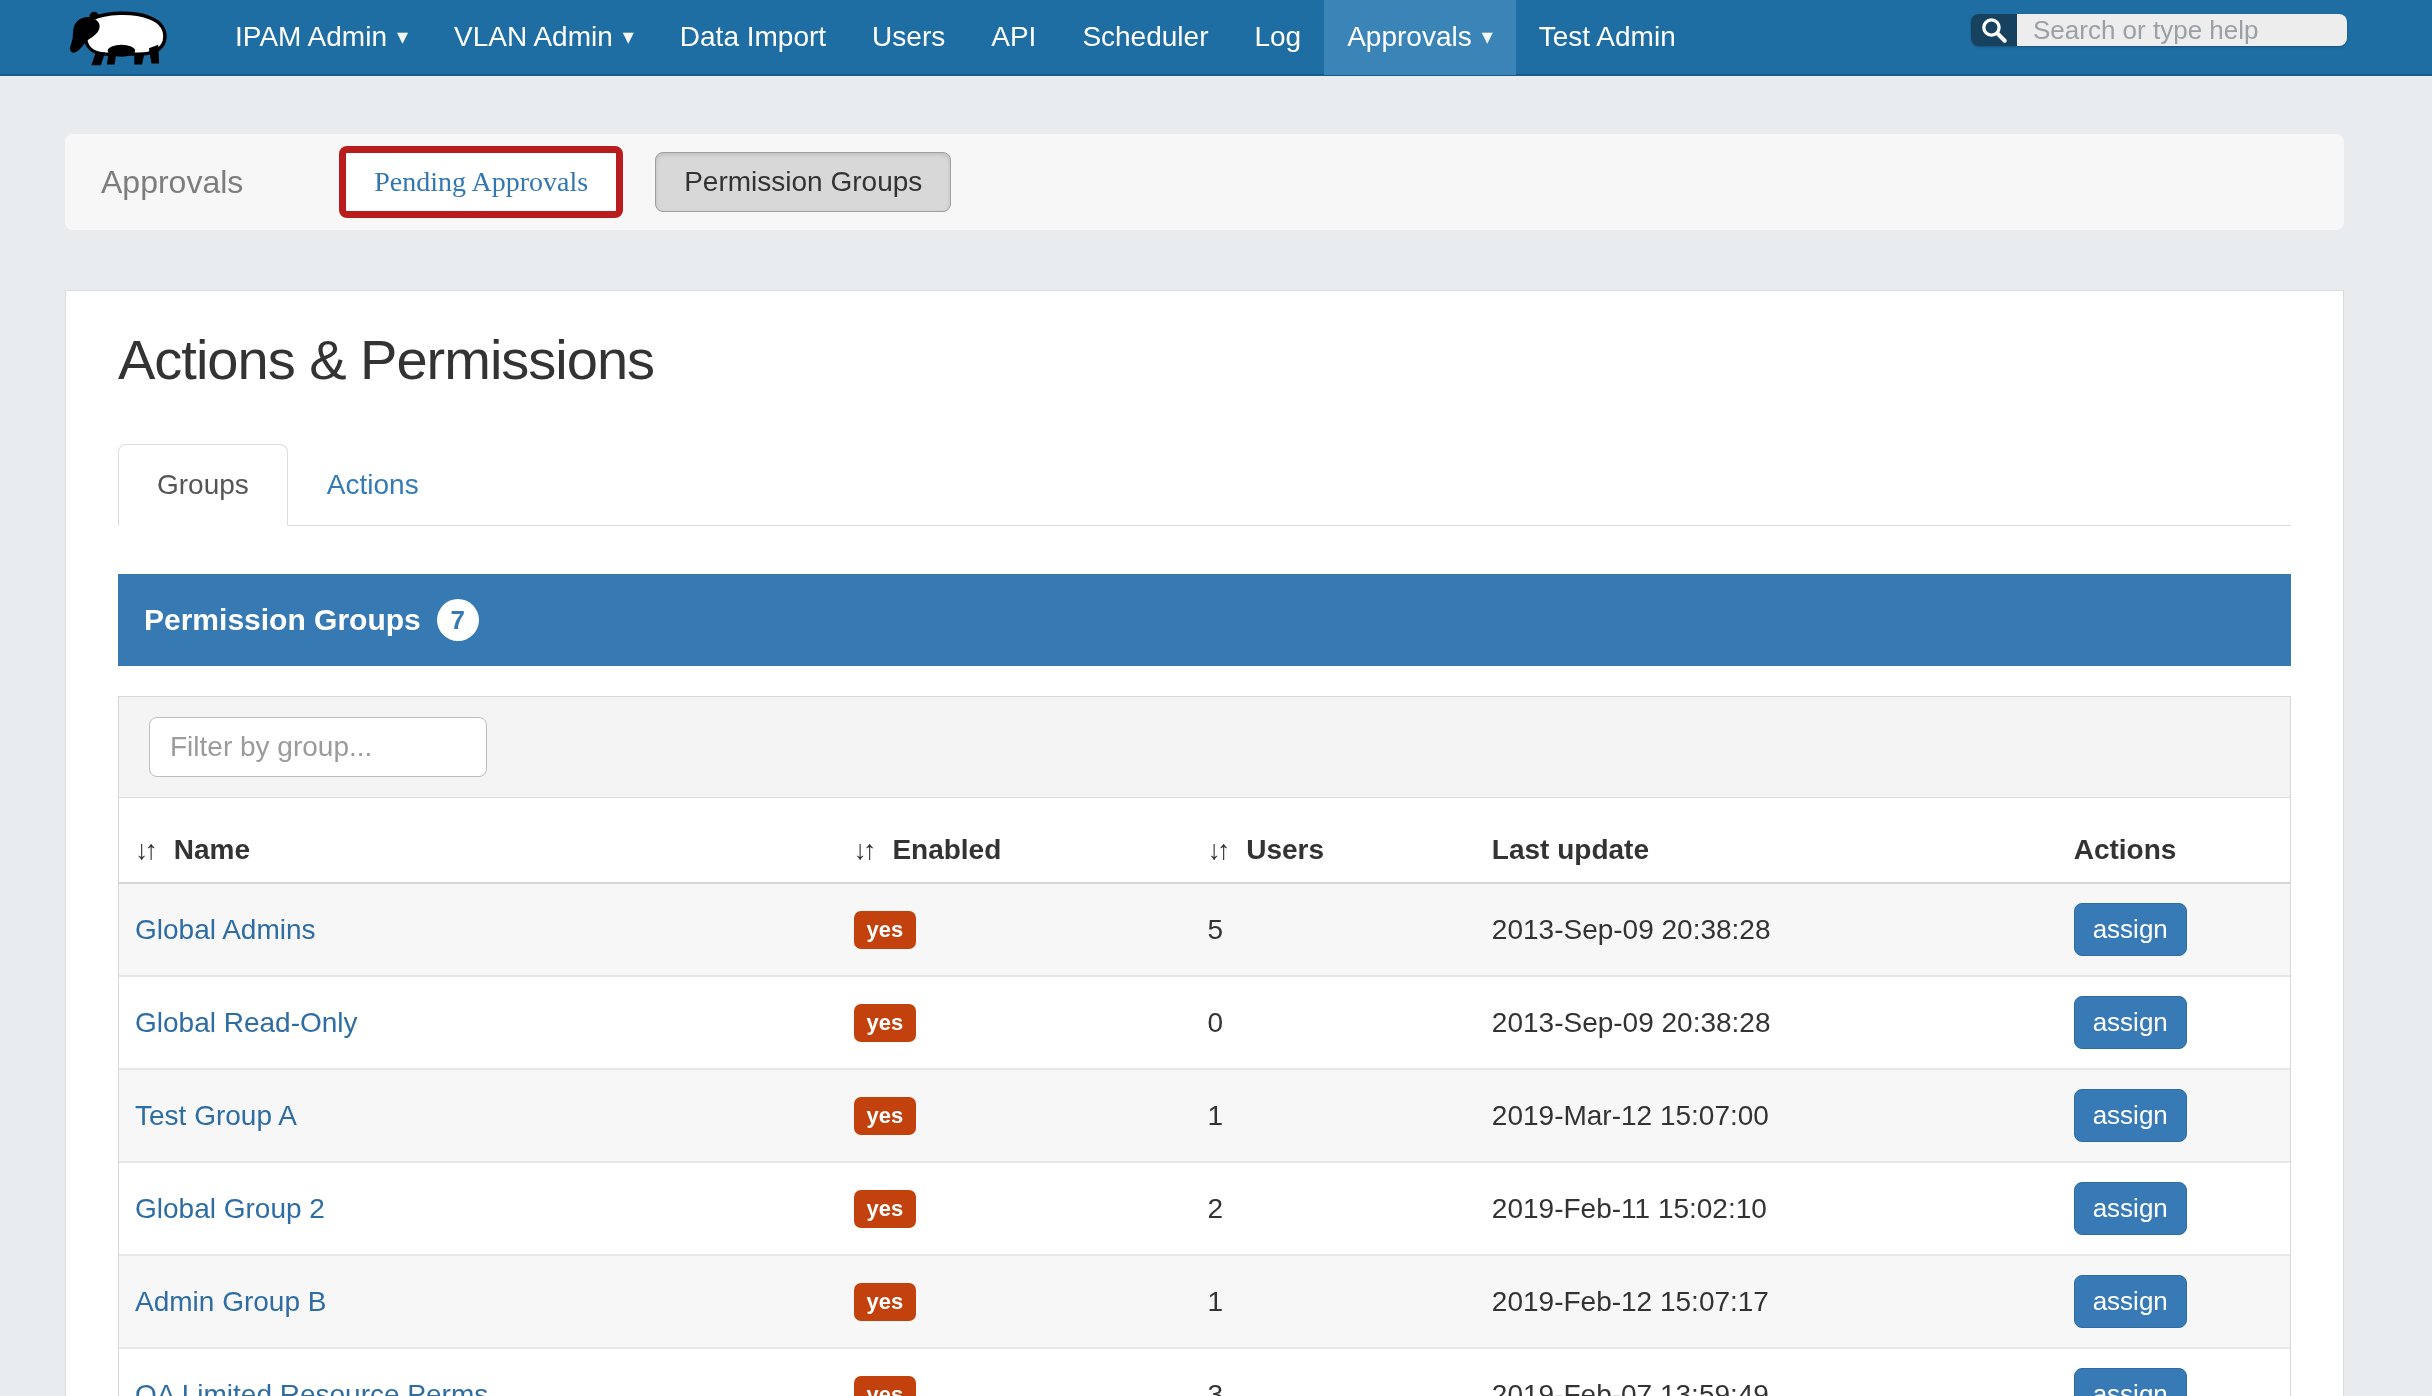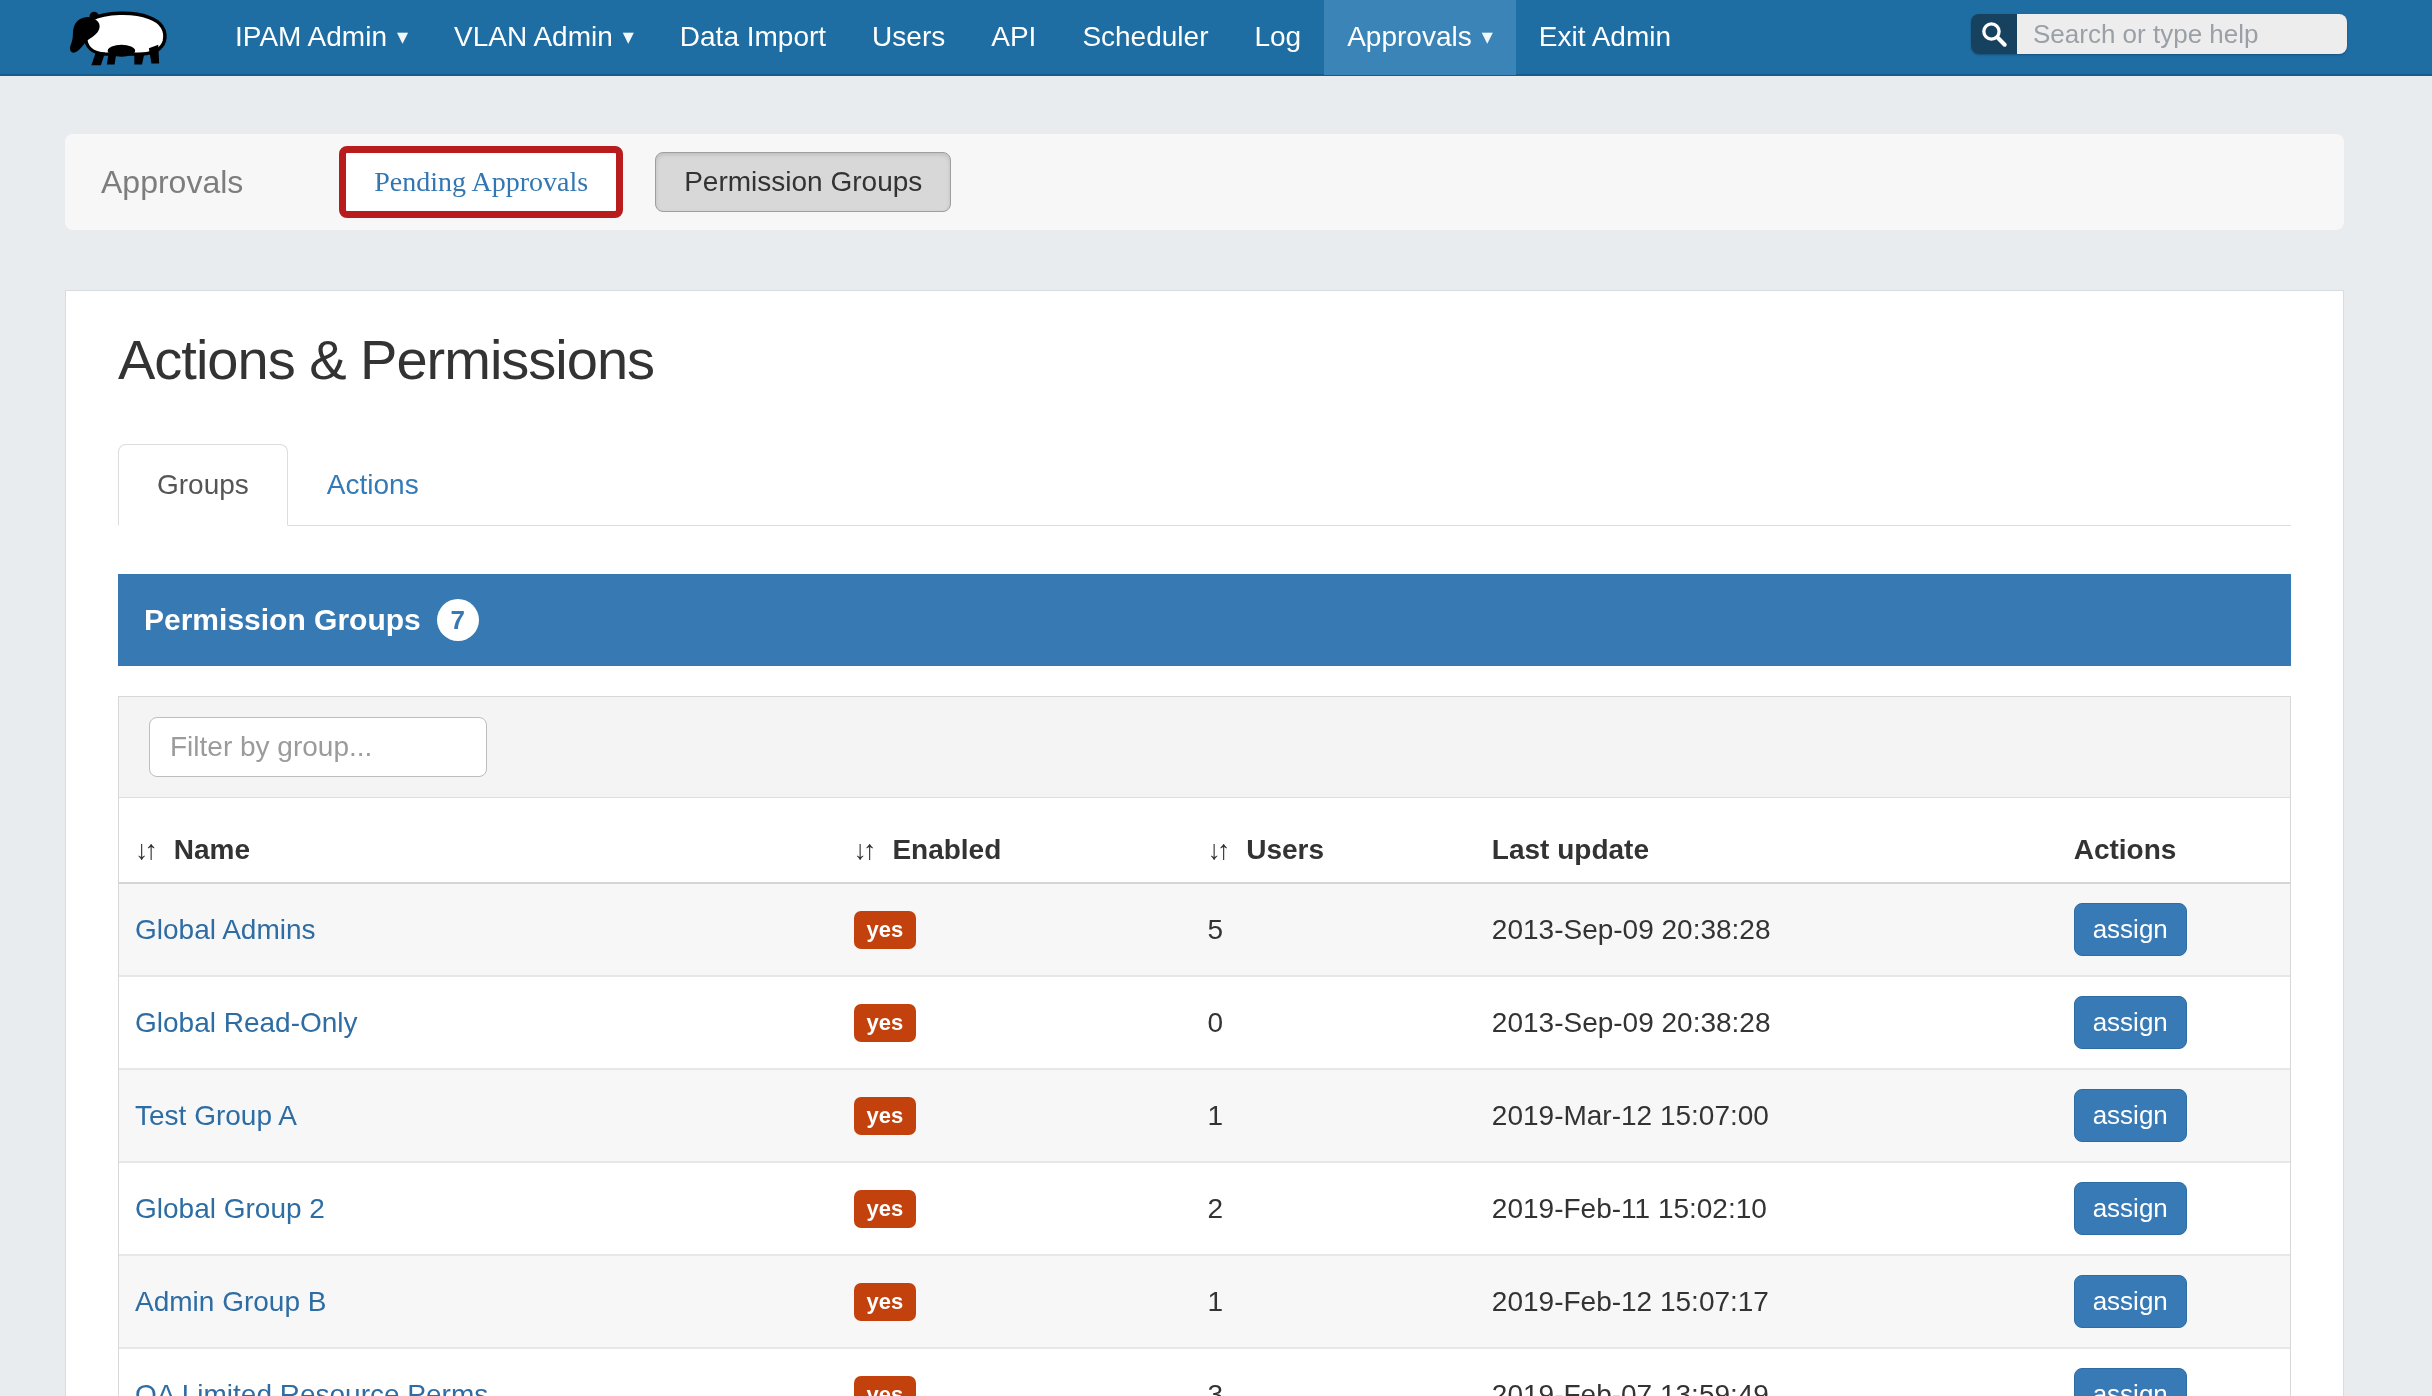--- a/index.html
+++ b/index.html
@@ -9,21 +9,21 @@
   
   .navbar { height:76px; background:#1e6da3; display:flex; align-items:center;
     padding-left:66px; position:relative; border-bottom:2px solid #175c8b; }
   .brand { width:112px; height:64px; margin-right:34px; display:flex; align-items:center; }
   .brand svg { width:104px; height:60px; }
   .nav { display:flex; list-style:none; height:76px; }
   .nav li { display:flex; align-items:center; padding:0 23px; color:#ffffff;
     font-size:28px; cursor:pointer; white-space:nowrap; }
   .nav li.active { background:#3a84b7; }
   .caret-glyph { font-size:22px; margin-left:10px; opacity:.95; }
-  .searchgroup { position:absolute; right:85px; top:14px; display:flex; height:40px;
+  .searchgroup { position:absolute; right:85px; top:14px; display:flex; height:32px;
     border-radius:8px; overflow:hidden; box-shadow:0 1px 2px rgba(0,0,0,.25); }
   .search-addon { width:46px; background:#16425f; display:flex; align-items:center; justify-content:center; }
   .searchgroup input { width:330px; border:0; outline:none; background:#ededee;
     font-size:26px; padding:0 16px; color:#333; font-family:"Liberation Sans", sans-serif; }
   .searchgroup input::placeholder { color:#9aa0a6; }
 
   
   .page { padding:0 88px 0 65px; }
 
   .approvals-bar { margin-top:58px; background:#f7f7f8; border-radius:8px;
@@ -113,21 +113,21 @@
       <span>Scheduler</span>
     </li>
     <li>
       <span>Log</span>
     </li>
     <li class="active">
       <span>Approvals</span>
       <span class="caret-glyph">▾</span>
     </li>
     <li>
-      <span>Exit Admin</span>
+      <span>Test Admin</span>
     </li>
   </ul>
   <div class="searchgroup">
     <span class="search-addon">
       <svg width="28" height="28" viewBox="0 0 22 22">
         <circle cx="9" cy="9" r="6" fill="none" stroke="#ffffff" stroke-width="2.6"></circle>
         <line x1="13.6" y1="13.6" x2="19.4" y2="19.4" stroke="#ffffff" stroke-width="3.2" stroke-linecap="round"></line>
       </svg>
     </span>
     <input type="text" placeholder="Search or type help" style="">

